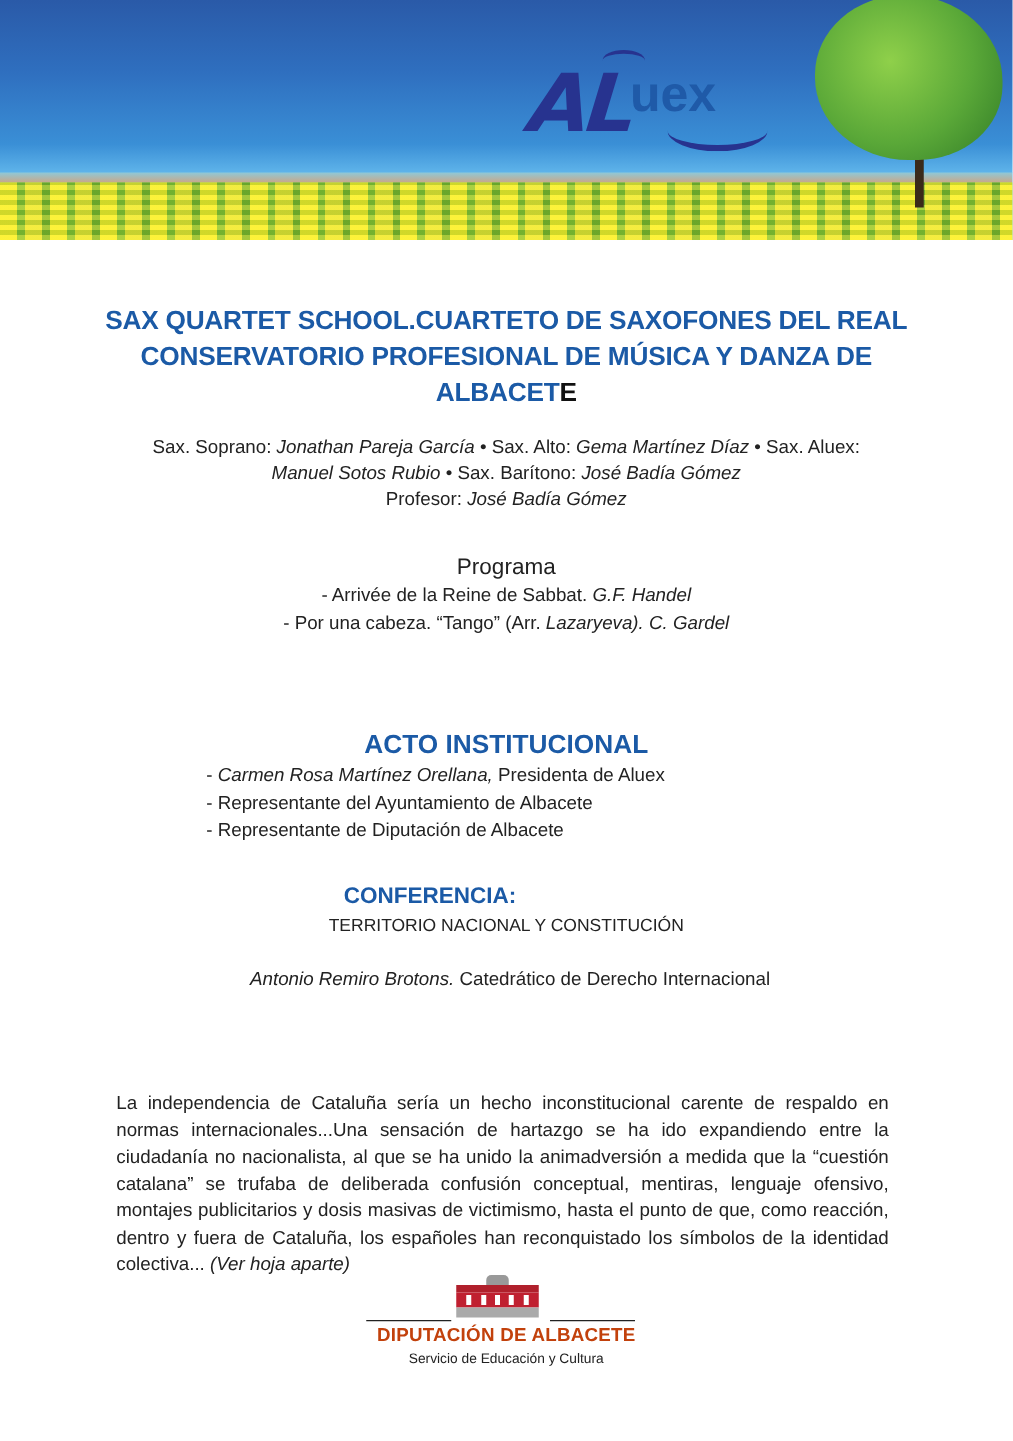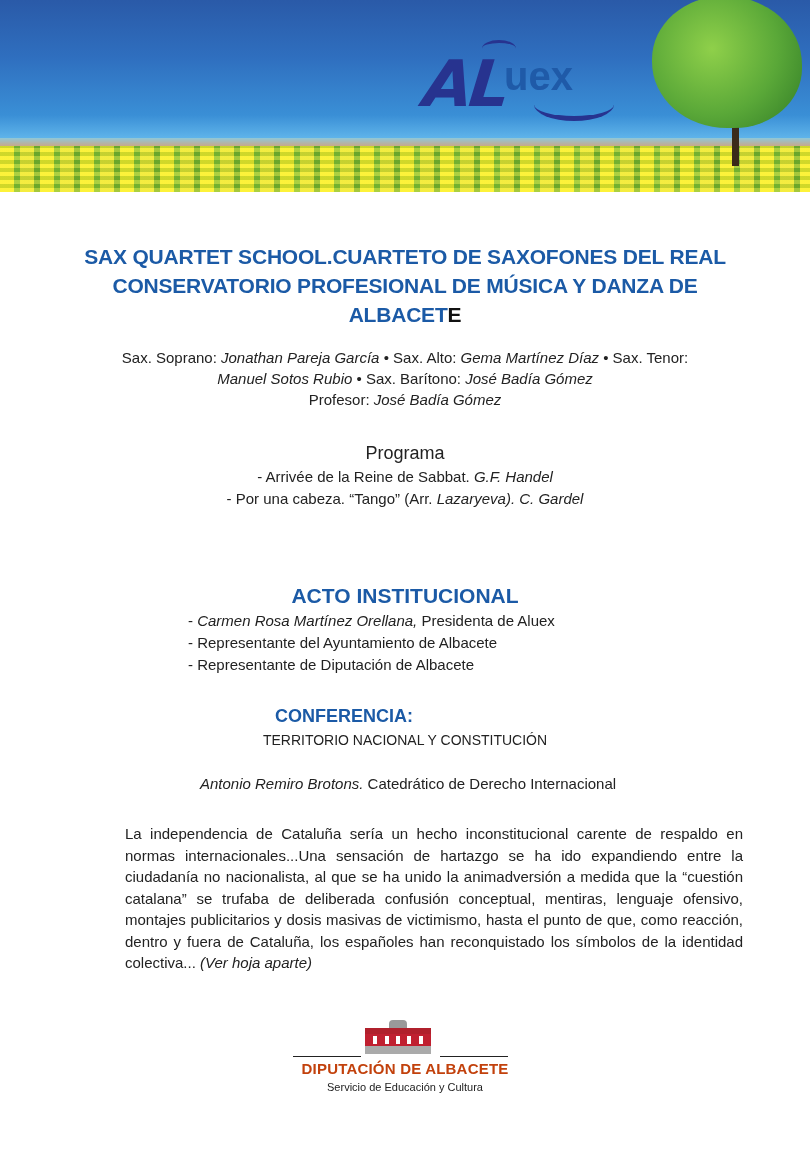--- a/index.html
+++ b/index.html
@@ -24,25 +24,25 @@
     background: radial-gradient(circle at 40% 40%, #8fd04a, #5aa838 55%, #3e8a2c 85%); }
   .tree-trunk { position:absolute; left:80px; top:90px; width:7px; height:76px; background:#3a2a1a; }
   .title { position:absolute; left:80px; top:242px; width:650px; text-align:center; color:#1b5aa6; font-weight:bold; font-size:21px; line-height:29px; letter-spacing:-0.2px; }
   .title .last { color:#111; }
   .members { position:absolute; left:90px; top:347px; width:630px; text-align:center; font-size:15px; line-height:21px; color:#222; }
   .members i { font-style:italic; }
   .prog-head { position:absolute; left:0; top:443px; width:810px; text-align:center; font-size:18px; color:#222; }
   .prog-list { position:absolute; left:100px; top:466px; width:610px; text-align:center; font-size:15px; line-height:22px; color:#222; }
   .prog-list div { white-space:nowrap; }
   .acto-head { position:absolute; left:0; top:584px; width:810px; text-align:center; font-size:21px; font-weight:bold; color:#1b5aa6; }
-  .acto-list { position:absolute; left:165px; top:610px; width:500px; font-size:15px; line-height:22px; color:#222;margin-left:23px; }
+  .acto-list { position:absolute; left:165px; top:610px; width:500px; font-size:15px; line-height:22px; color:#222; }
   .conf-head { position:absolute; left:0; top:706px; width:688px; text-align:center; font-size:18px; font-weight:bold; color:#1b5aa6; }
   .conf-sub { position:absolute; left:0; top:732px; width:810px; text-align:center; font-size:14px; color:#222; }
   .speaker { position:absolute; left:164px; top:775px; width:560px; font-size:15px; color:#222;margin-left:36px; }
-  .abstract { position:absolute; left:93px; top:823px; width:618px; font-size:15px; line-height:21.5px; text-align:justify; color:#222;margin-left:32px; }
+  .abstract { position:absolute; left:93px; top:872px; width:618px; font-size:15px; line-height:21.5px; text-align:justify; color:#222; }
   .footer { position:absolute; left:290px; top:1018px; width:230px; height:80px; }
   .emblem { position:absolute; left:75px; top:2px; width:66px; height:36px; }
   .emblem .top { position:absolute; left:0; top:8px; width:66px; height:6px; background:#b0202c; }
   .emblem .mid { position:absolute; left:0; top:14px; width:66px; height:12px; background:#c02030; }
   .emblem .win { position:absolute; top:16px; width:4px; height:8px; background:#fff; }
   .emblem .base { position:absolute; left:0; top:26px; width:66px; height:8px; background:#aaa; }
   .emblem .crown { position:absolute; left:24px; top:0; width:18px; height:9px; background:#999; border-radius:4px 4px 0 0; }
   .rule { position:absolute; top:38px; height:1px; width:68px; background:#222; }
   .foot-name { position:absolute; left:0; top:42px; width:230px; text-align:center; font-size:15px; font-weight:bold; color:#c2410c; letter-spacing:0.2px; }
   .foot-sub { position:absolute; left:0; top:63px; width:230px; text-align:center; font-size:11px; color:#222; }
@@ -61,21 +61,21 @@
     <div class="logo-arc-top"></div>
     <span class="logo-al">AL</span>
     <span class="logo-uex">uex</span>
     <div class="logo-arc-bot"></div>
   </div>
 </div>
 
 <div class="title"><span>SAX QUARTET SCHOOL.CUARTETO DE SAXOFONES DEL REAL CONSERVATORIO PROFESIONAL DE MÚSICA Y DANZA DE ALBACET</span><span class="last">E</span></div>
 
 <div class="members">
-  <span>Sax. Soprano:</span> <i>Jonathan Pareja García</i> <span>•</span> <span>Sax. Alto:</span> <i>Gema Martínez Díaz</i> <span>•</span> <span>Sax. Tenor:</span><br>
+  <span>Sax. Soprano:</span> <i>Jonathan Pareja García</i> <span>•</span> <span>Sax. Alto:</span> <i>Gema Martínez Díaz</i> <span>•</span> <span>Sax. Aluex:</span><br>
   <i>Manuel Sotos Rubio</i> <span>•</span> <span>Sax. Barítono:</span> <i>José Badía Gómez</i><br>
   <span>Profesor:</span> <i>José Badía Gómez</i>
 </div>
 
 <div class="prog-head">Programa</div>
 <div class="prog-list">
   <div><span>- Arrivée de la Reine de Sabbat. </span><i>G.F. Handel</i></div>
   <div><span>- Por una cabeza. “Tango” (Arr. </span><i>Lazaryeva). C. Gardel</i></div>
 </div>
 

